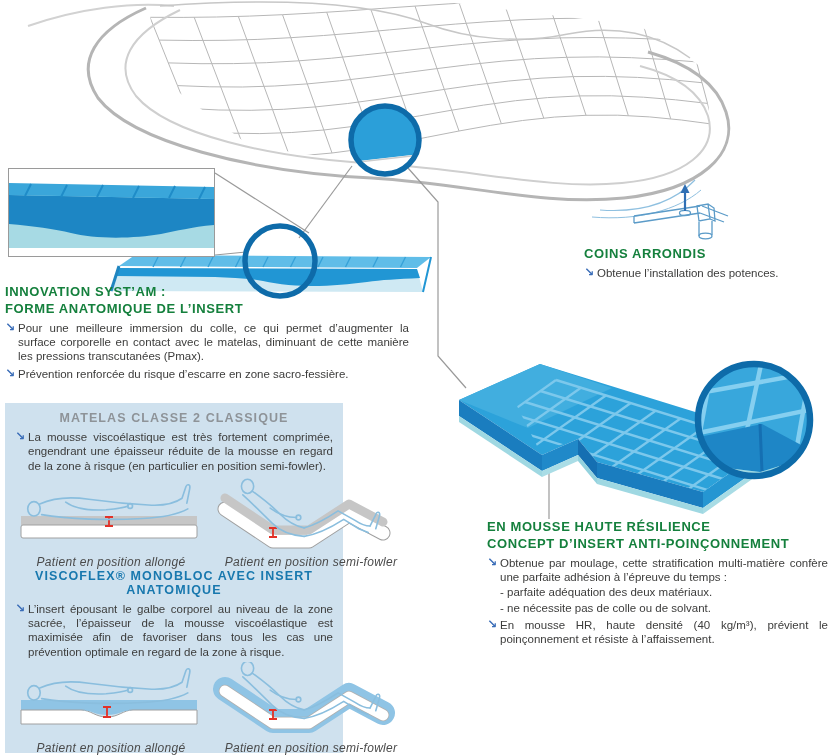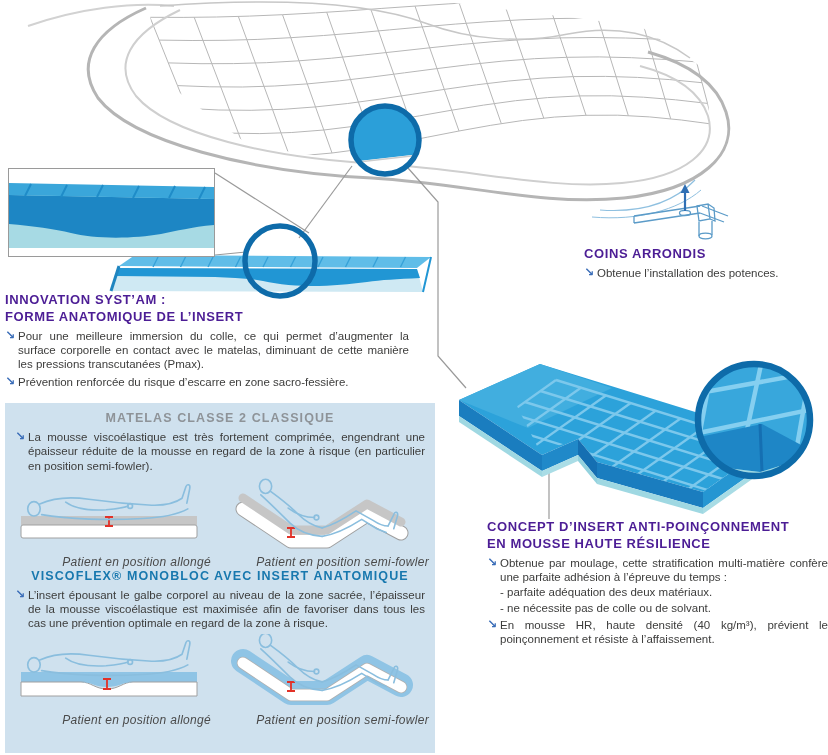--- a/index.html
+++ b/index.html
@@ -1,29 +1,29 @@
 <!DOCTYPE html>
 <html><head>
 <meta charset="utf-8">
 <style>
   html,body{margin:0;padding:0;background:#ffffff;}
   #canvas{position:relative;width:828px;height:755px;background:#ffffff;overflow:hidden;
           font-family:"Liberation Sans",sans-serif;}
   .abs{position:absolute;}
   svg{display:block;}
-  .head{color:#4c1d95;font-weight:bold;font-size:13px;letter-spacing:.6px;line-height:1.3;}
+  .head{color:#15803d;font-weight:bold;font-size:13px;letter-spacing:.6px;line-height:1.3;}
   .body-txt{font-size:11.5px;color:#3c3c3b;line-height:1.24;}
   .bullet{position:relative;padding-left:13px;margin-top:3px;text-align:justify;}
   .arr{position:absolute;left:0;top:-1px;color:#3a6db8;font-weight:bold;font-size:12px;font-family:"DejaVu Sans",sans-serif;}
   .dash{padding-left:13px;margin-top:1px;}
   .panel{background:#cfe1ee;}
   .panel-head{font-weight:bold;font-size:12.5px;letter-spacing:1.1px;text-align:center;}
   .gray-head{color:#8e9398;}
   .blue-head{color:#1878ae;}
-  .caption{font-style:italic;font-size:12px;color:#4a4a4a;text-align:right;letter-spacing:.3px;margin-top:1px;}
+  .caption{font-style:italic;font-size:12px;color:#4a4a4a;text-align:center;letter-spacing:.3px;margin-top:1px;}
   .figrow{display:flex;justify-content:space-between;padding:0 6px;margin-top:3px;}
   figure{margin:0;width:200px;}
   #inset{border:1px solid #9a9a9a;background:#fff;}
 </style>
 </head>
 <body>
 
 <div id="canvas">
 
   <svg width="0" height="0" style="position:absolute" aria-hidden="true">
@@ -224,34 +224,34 @@
   </div>
 
   <div class="abs" style="left:584px;top:246px;width:244px">
     <div class="head">COINS ARRONDIS</div>
     <div class="body-txt bullet">
       <span class="arr">↘</span>
       <span>Obtenue l’installation des potences.</span>
     </div>
   </div>
 
-  <div class="abs" style="left:5px;top:292px;width:404px">
+  <div class="abs" style="left:5px;top:284px;width:404px">
     <div class="head">INNOVATION SYST’AM :</div>
     <div class="head">FORME ANATOMIQUE DE L’INSERT</div>
     <div class="body-txt bullet">
       <span class="arr">↘</span>
       <span>Pour une meilleure immersion du colle, ce qui permet d’augmenter la surface corporelle en contact avec le matelas, diminuant de cette manière les pressions transcutanées (Pmax).</span>
     </div>
     <div class="body-txt bullet">
       <span class="arr">↘</span>
       <span>Prévention renforcée du risque d’escarre en zone sacro-fessière.</span>
     </div>
   </div>
 
-  <div class="abs panel" style="left:5px;top:403px;width:430px;height:350px">
+  <div class="abs panel" style="left:5px;top:403px;width:338px;height:350px">
 
     <div class="panel-head gray-head" style="margin-top:8px">MATELAS CLASSE 2 CLASSIQUE</div>
     <div class="body-txt bullet" style="margin:5px 10px 0 10px">
       <span class="arr">↘</span>
       <span>La mousse viscoélastique est très fortement comprimée, engendrant une épaisseur réduite de la mousse en regard de la zone à risque (en particulier en position semi-fowler).</span>
     </div>
 
     <div class="figrow">
       <figure>
         <svg width="200" height="78" viewBox="0 0 200 78">
@@ -298,22 +298,22 @@
           <path d="M14 29 L62 61 L98 61 L138 35 L172 53" stroke="#ffffff" stroke-width="11" fill="none" stroke-linejoin="round" stroke-linecap="round"></path>
           <path d="M58 48 h8 M62 48 v9 M58 57 h8" stroke="#e23127" stroke-width="1.8" fill="none"></path>
           <use href="#p-fowler" x="10" y="-4" width="170" height="66"></use>
         </svg>
         <figcaption class="caption">Patient en position semi-fowler</figcaption>
       </figure>
     </div>
   </div>
 
   <div class="abs" style="left:487px;top:519px;width:341px">
+    <div class="head">EN MOUSSE HAUTE RÉSILIENCE</div>
     <div class="head">CONCEPT D’INSERT ANTI-POINÇONNEMENT</div>
-    <div class="head">EN MOUSSE HAUTE RÉSILIENCE</div>
     <div class="body-txt bullet">
       <span class="arr">↘</span>
       <span>Obtenue par moulage, cette stratification multi-matière confère une parfaite adhésion à l’épreuve du temps :</span>
     </div>
     <div class="body-txt dash">- parfaite adéquation des deux matériaux.</div>
     <div class="body-txt dash">- ne nécessite pas de colle ou de solvant.</div>
     <div class="body-txt bullet">
       <span class="arr">↘</span>
       <span>En mousse HR, haute densité (40 kg/m³), prévient le poinçonnement et résiste à l’affaissement.</span>
     </div>

